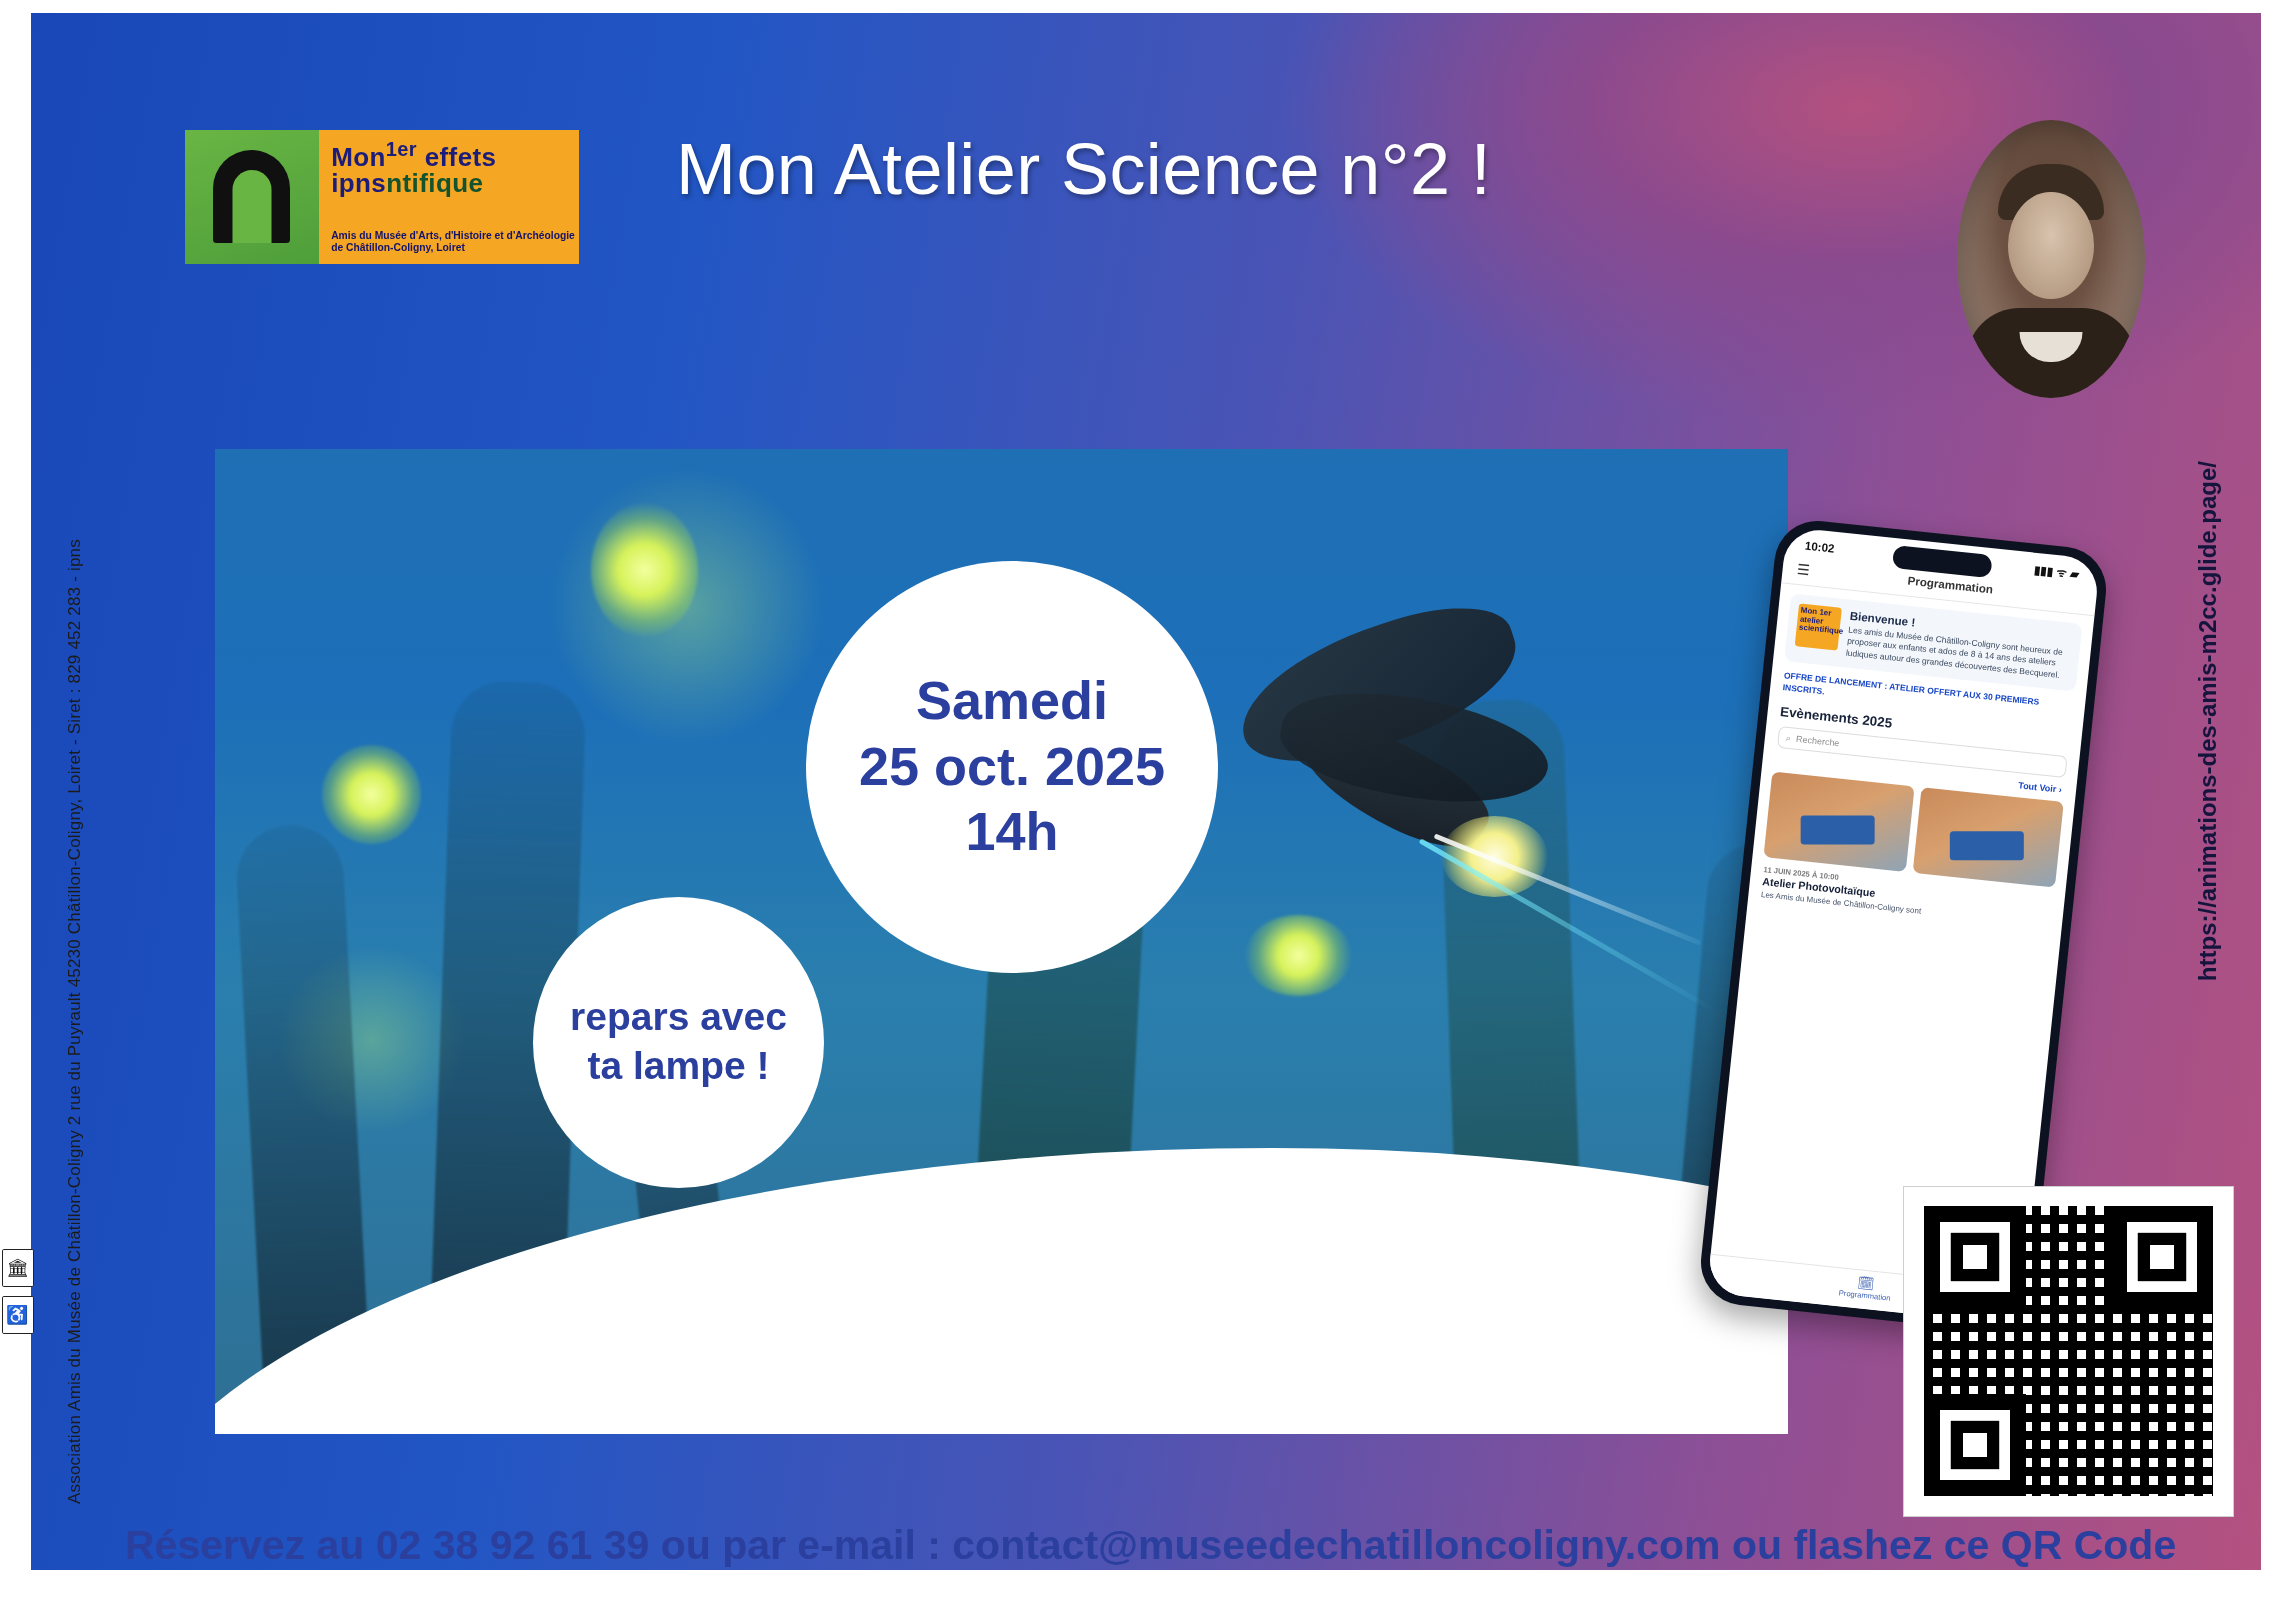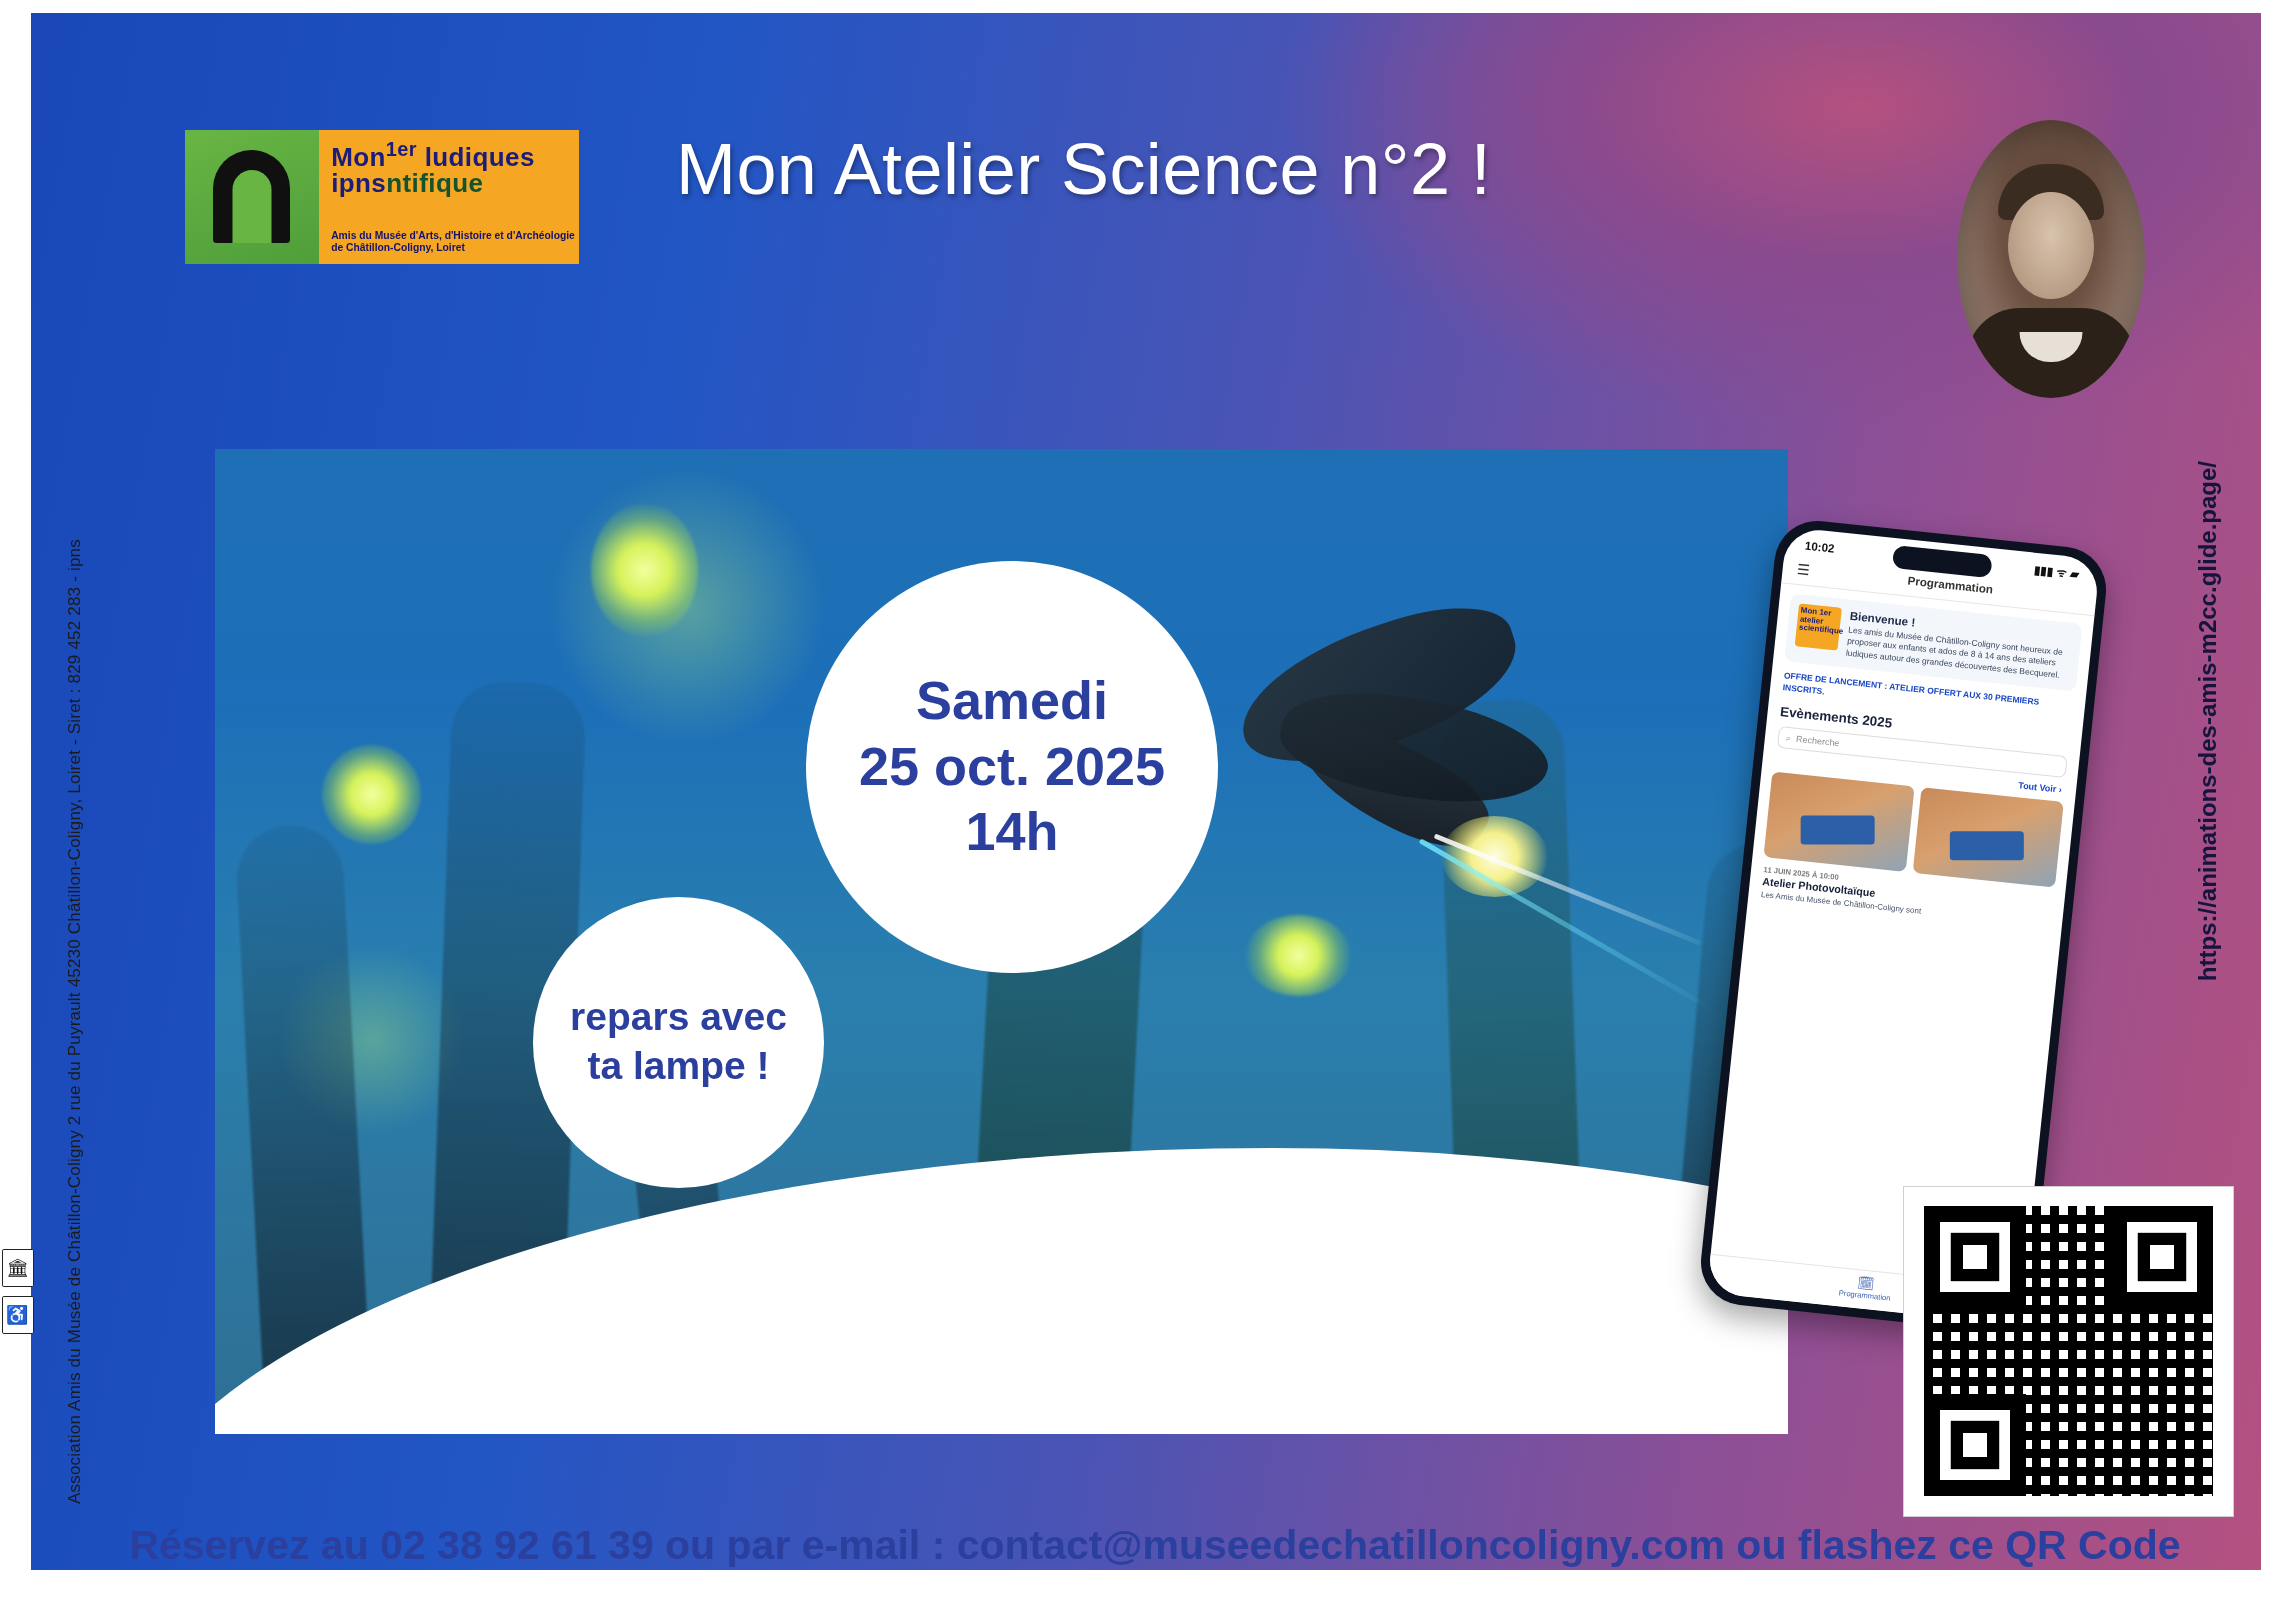--- a/index.html
+++ b/index.html
@@ -489,21 +489,20 @@
     line-height: 1.26;
     font-size: 46px;
   }
   .bottom-block .green { color: #1f9e3c; }
   .bottom-block .blue-l { color: #1b6fd6; }
   .reserve {
     position: absolute;
     left: 125px;
     top: 1522px;
     width: 2060px;
-    text-align: center;
     font-size: 41px;
     font-weight: bold;
     color: #2b3f9e;
     z-index: 60;
     white-space: nowrap;
   }
 </style>
 </head>
 <body>
 
@@ -547,21 +546,21 @@
     </div>
 
     <div class="header">
       <div class="logo-block">
         <div class="logo-green">
           <div class="logo-arch"></div>
         </div>
         <div class="logo-orange">
           <div class="logo-l1">
             <span>Mon</span><span class="sup">1er</span>
-            <span>ludiques</span>
+            <span>effets</span>
           </div>
           <div class="logo-l2">
             <span>ipns</span><span class="teal">ntifique</span>
           </div>
           <div class="logo-sub">Amis du Musée d'Arts, d'Histoire et d'Archéologie de Châtillon-Coligny, Loiret</div>
         </div>
       </div>
 
       <div class="title">Mon Atelier Science n°2 !</div>
 

